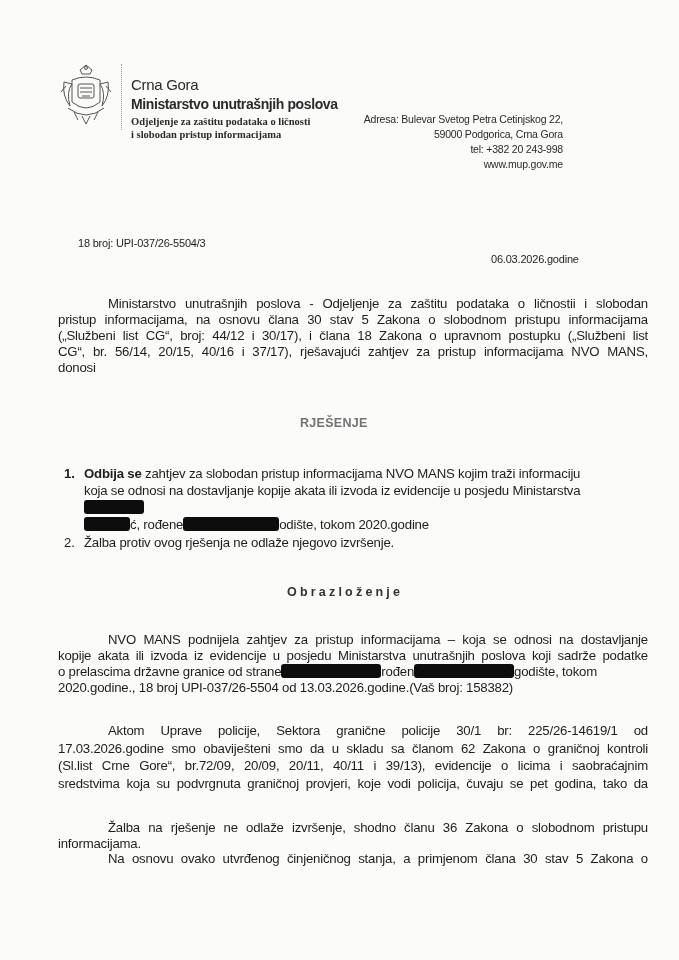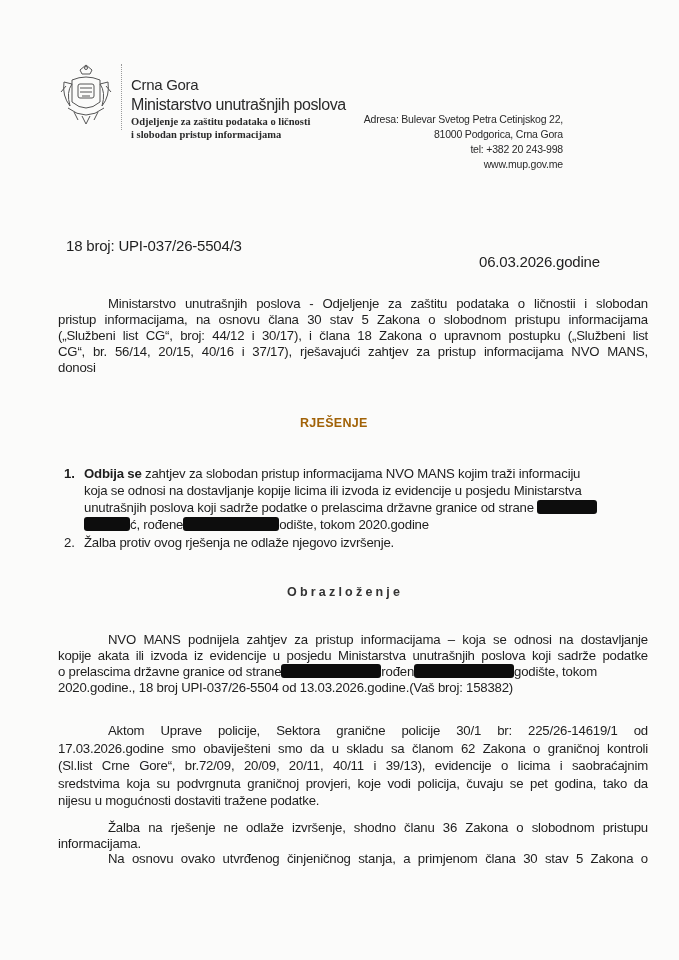--- a/index.html
+++ b/index.html
@@ -3,28 +3,28 @@
 <meta charset="utf-8">
 <style>
   html, body { margin:0; padding:0; }
   body { width:679px; height:960px; background:#f6f6f4; position:relative; overflow:hidden;
          font-family:"Liberation Sans", sans-serif; color:#1c1c1c; }
   .page { position:absolute; left:0; top:0; width:679px; height:960px; background:#fbfbfa; }
   .abs { position:absolute; white-space:nowrap; }
   .crest { position:absolute; left:58px; top:62px; width:56px; height:66px; }
   .vline { position:absolute; left:121px; top:64px; width:0; height:66px; border-left:1px dotted #9a9a9a; }
   .hdr-country { left:131px; top:76px; font-size:15px; color:#2a2a2a; letter-spacing:-0.3px; }
-  .hdr-ministry { left:131px; top:96px; font-size:16px; color:#2a2a2a; letter-spacing:-0.4px; }
+  .hdr-ministry { left:131px; top:96px; font-size:14px; color:#2a2a2a; letter-spacing:-0.4px;font-weight:bold; }
   .hdr-dept { left:131px; font-size:10.5px; font-weight:bold; font-family:"Liberation Serif", serif; color:#2a2a2a; }
   .addr { right:116px; font-size:10.5px; color:#2a2a2a; letter-spacing:-0.2px; }
-  .body-text { font-size:15px; color:#1e1e1e; letter-spacing:-0.2px; }
+  .body-text { font-size:11px; color:#1e1e1e; letter-spacing:-0.2px;margin-left:12px; }
   .para { position:absolute; left:58px; width:590px; font-size:13.2px; line-height:16px; text-align:justify; color:#1e1e1e; letter-spacing:-0.2px; }
   .indent { text-indent:50px; }
   .redact { display:inline-block; background:#0d0d0d; height:14px; vertical-align:-2px; border-radius:3px; }
-  .title-main { left:300px; top:416px; font-size:12.5px; font-weight:bold; color:#a16207; letter-spacing:0.3px; }
+  .title-main { left:300px; top:416px; font-size:12.5px; font-weight:bold; color:#737373; letter-spacing:0.3px; }
   .title-sub { left:287px; top:585px; font-size:12.5px; font-weight:bold; color:#333; letter-spacing:3.2px; }
   .list { position:absolute; left:84px; width:560px; font-size:13.2px; line-height:17px; color:#1e1e1e; letter-spacing:-0.2px; }
   .list-num { position:absolute; left:-20px; }
   b.strong { font-weight:bold; }
 </style>
 </head>
 <body>
 
 <div class="page">
 
@@ -43,43 +43,43 @@
     </g>
   </svg>
   <div class="vline"></div>
 
   <div class="abs hdr-country">Crna Gora</div>
   <div class="abs hdr-ministry">Ministarstvo unutrašnjih poslova</div>
   <div class="abs hdr-dept" style="top:116px">Odjeljenje za zaštitu podataka o ličnosti</div>
   <div class="abs hdr-dept" style="top:129px">i slobodan pristup informacijama</div>
 
   <div class="abs addr" style="top:113px">Adresa: Bulevar Svetog Petra Cetinjskog 22,</div>
-  <div class="abs addr" style="top:128px">81000 Podgorica, Crna Gora</div>
+  <div class="abs addr" style="top:128px">59000 Podgorica, Crna Gora</div>
   <div class="abs addr" style="top:143px">tel: +382 20 243-998</div>
   <div class="abs addr" style="top:158px">www.mup.gov.me</div>
 
   <div class="abs body-text" style="left:66px; top:237px;">18 broj: UPI-037/26-5504/3</div>
   <div class="abs body-text" style="left:479px; top:253px;">06.03.2026.godine</div>
 
   <div class="para" style="top:296px;">
     <div class="indent" style="text-align:justify; text-align-last:justify;">Ministarstvo unutrašnjih poslova - Odjeljenje za zaštitu podataka o ličnostii i slobodan</div>
     <div style="text-align-last:justify;">pristup informacijama, na osnovu člana 30 stav 5 Zakona o slobodnom pristupu informacijama</div>
     <div style="text-align-last:justify;">(„Službeni list CG“, broj: 44/12 i 30/17), i člana 18 Zakona o upravnom postupku („Službeni list</div>
     <div style="text-align-last:justify;">CG“, br. 56/14, 20/15, 40/16 i 37/17), rješavajući zahtjev za pristup informacijama NVO MANS,</div>
     <div>donosi</div>
   </div>
 
   <div class="abs title-main">RJEŠENJE</div>
 
   <div class="list" style="top:465px;">
     <div style="position:relative;">
       <span class="list-num" style="font-weight:bold;">1.</span>
       <div><b class="strong">Odbija se</b><span> zahtjev za slobodan pristup informacijama NVO MANS kojim traži informaciju</span></div>
-      <div>koja se odnosi na dostavljanje kopije licima ili izvoda iz evidencije u posjedu Ministarstva</div>
-      <div><span>unutrašnjih poslova koji sadrže podatke o prelascima državne granice od strane</span> <span class="redact" style="width:60px;"></span></div>
+      <div>koja se odnosi na dostavljanje kopije akata ili izvoda iz evidencije u posjedu Ministarstva</div>
+      <div> <span class="redact" style="width:60px;"></span></div>
       <div><span class="redact" style="width:46px;"></span><span>ć, rođene</span><span class="redact" style="width:96px;"></span><span>odište, tokom 2020.godine</span></div>
     </div>
     <div style="position:relative; margin-top:1px;">
       <span class="list-num">2.</span>
       <div>Žalba protiv ovog rješenja ne odlaže njegovo izvršenje.</div>
     </div>
   </div>
 
   <div class="abs title-sub">Obrazloženje</div>
 
@@ -88,21 +88,20 @@
     <div style="text-align-last:justify;">kopije akata ili izvoda iz evidencije u posjedu Ministarstva unutrašnjih poslova koji sadrže podatke</div>
     <div><span>o prelascima državne granice od strane</span><span class="redact" style="width:100px;"></span><span>rođen</span><span class="redact" style="width:100px;"></span><span>godište, tokom</span></div>
     <div>2020.godine., 18 broj UPI-037/26-5504 od 13.03.2026.godine.(Vaš broj: 158382)</div>
   </div>
 
   <div class="para" style="top:722px; line-height:17.5px;">
     <div class="indent" style="text-align-last:justify; word-spacing:6px;">Aktom Uprave policije, Sektora granične policije 30/1 br: 225/26-14619/1 od</div>
     <div style="text-align-last:justify;">17.03.2026.godine smo obaviješteni smo da u skladu sa članom 62 Zakona o graničnoj kontroli</div>
     <div style="text-align-last:justify;">(Sl.list Crne Gore“, br.72/09, 20/09, 20/11, 40/11 i 39/13), evidencije o licima i saobraćajnim</div>
     <div style="text-align-last:justify;">sredstvima koja su podvrgnuta graničnoj provjeri, koje vodi policija, čuvaju se pet godina, tako da</div>
-    <div>nijesu u mogućnosti dostaviti tražene podatke.</div>
   </div>
 
   <div class="para" style="top:820px;">
     <div class="indent" style="text-align-last:justify;">Žalba na rješenje ne odlaže izvršenje, shodno članu 36 Zakona o slobodnom pristupu</div>
     <div>informacijama.</div>
   </div>
 
   <div class="para" style="top:851px;">
     <div class="indent" style="text-align-last:justify;">Na osnovu ovako utvrđenog činjeničnog stanja, a primjenom člana 30 stav 5 Zakona o</div>
   </div>

